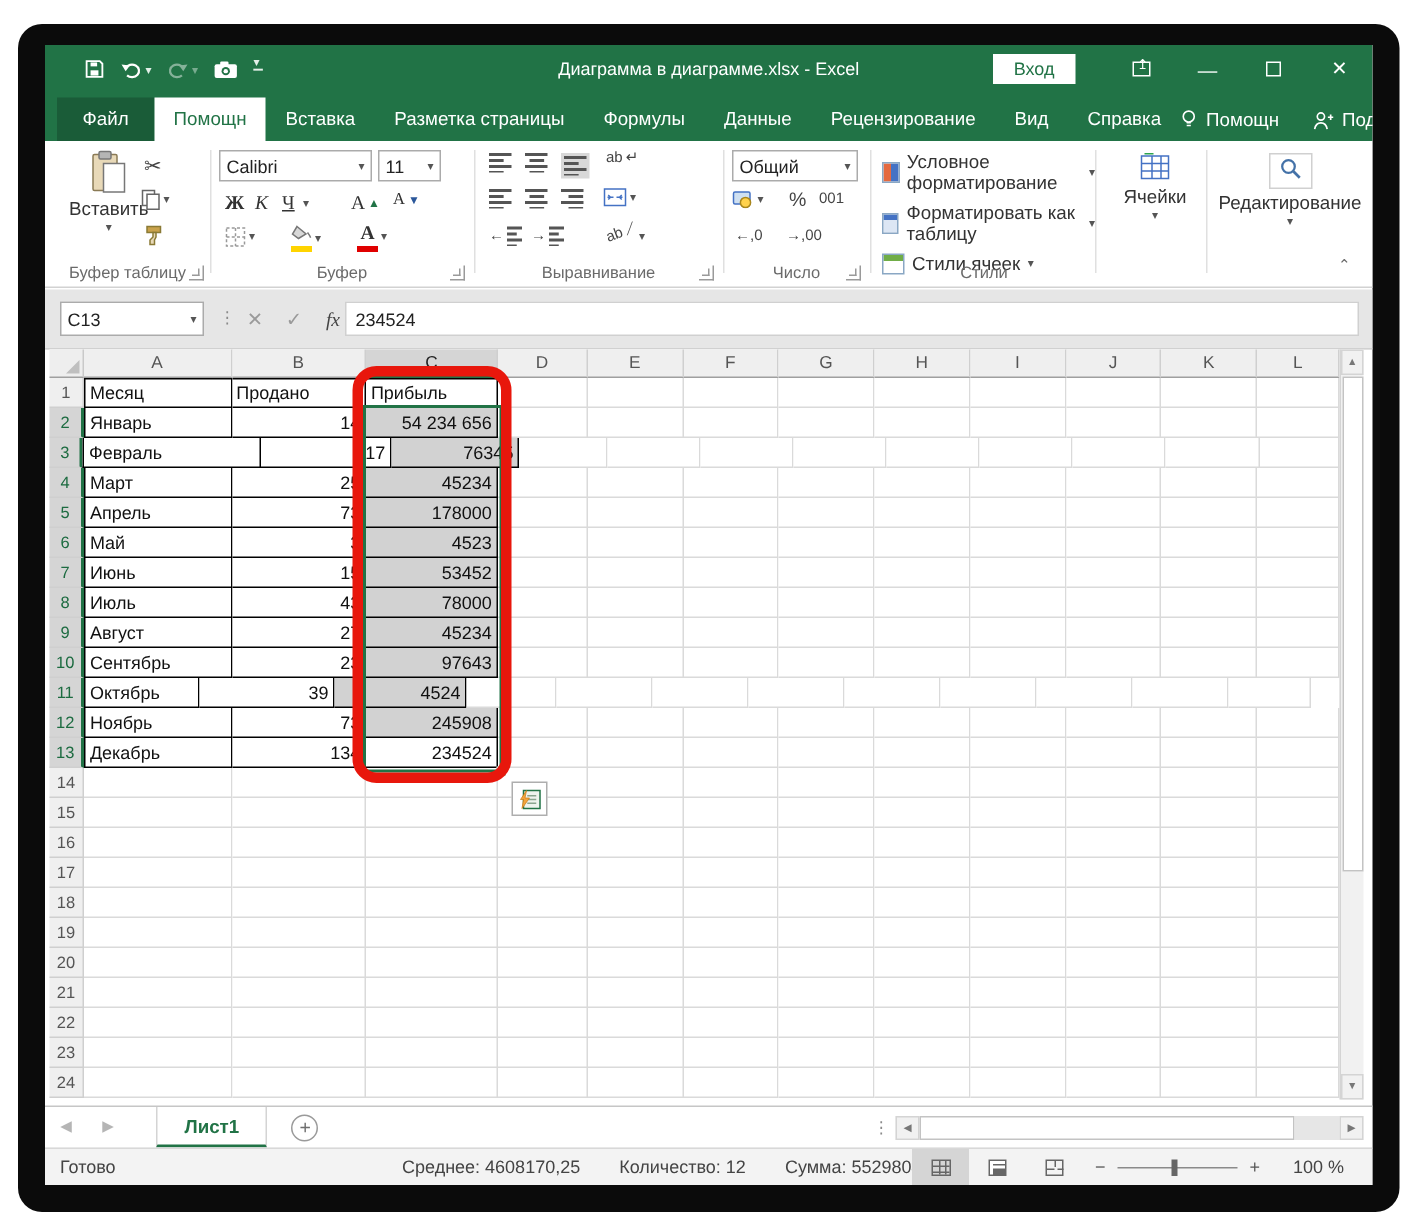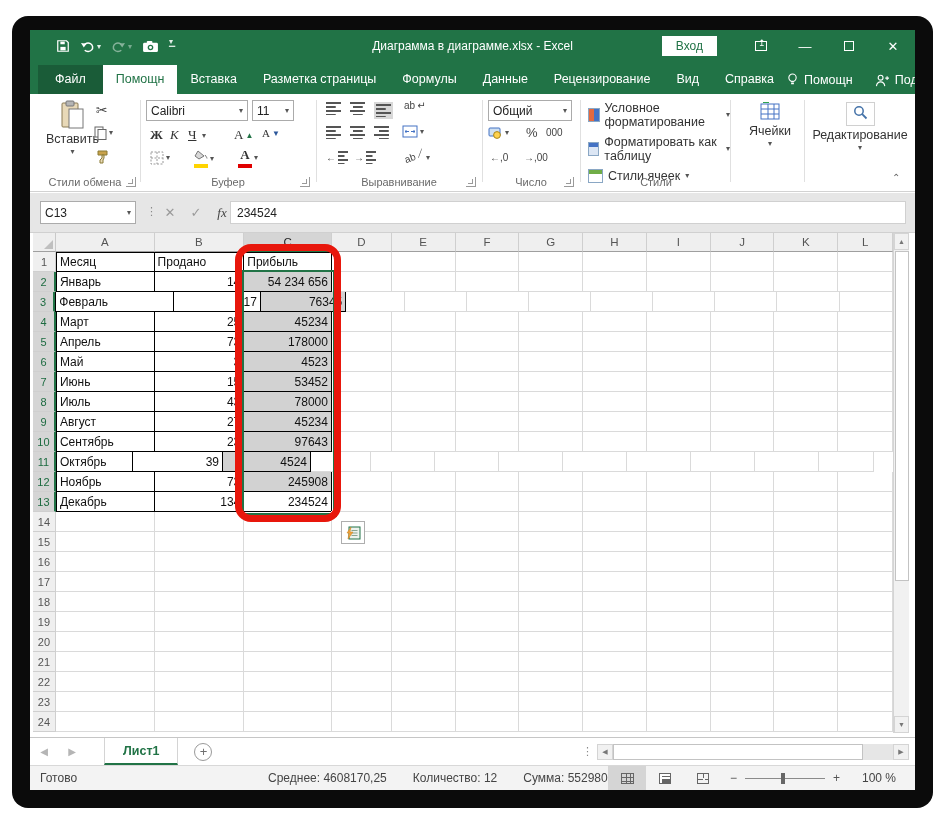--- a/index.html
+++ b/index.html
@@ -236,21 +236,21 @@
             <rect x="4" y="3.5" width="8" height="10" fill="#fff" stroke="#666"></rect>
           </svg>
         <span class="dd">▾</span>
       </div>
       <div class="sbtn" style="left:66px;top:56px;">
         <svg width="13" height="14" viewBox="0 0 13 14">
             <path d="M2 1h9v4H2z" fill="#c9a24b" stroke="#8a7a35"></path>
             <path d="M6 5v3l-2 2v3h3v-3l1-2V5z" fill="#e8d9b8" stroke="#8a7a35"></path>
           </svg>
       </div>
-      <div class="glabel">Стили обмена</div>
+      <div class="glabel">Буфер таблицу</div>
       <div class="launcher" style="left:96px;"></div>
     </div>
     <div class="rdiv" style="left:110px;"></div>
 
     <div class="rgroup" style="left:112px;width:172px;">
       <div class="combo" style="left:4px;top:6px;width:102px;">
         <span class="cv">Calibri</span>
           <span class="dd">▾</span>
       </div>
       <div class="combo" style="left:110px;top:6px;width:42px;">
@@ -334,21 +334,21 @@
           <span class="dd">▾</span>
       </div>
       <span class="sbtn" style="left:4px;top:32px;">
         <svg width="15" height="13" viewBox="0 0 15 13">
             <rect x="1" y="2" width="11" height="8" rx="1" fill="#cfe0f1" stroke="#4472c4"></rect>
             <circle cx="9" cy="9" r="3.4" fill="#ffd24d" stroke="#a8861c"></circle>
           </svg>
         <span class="dd">▾</span>
       </span>
       <span class="sbtn" style="left:42px;top:31px;font-size:13px;color:#444;">%</span>
-      <span class="sbtn mini" style="left:62px;top:33px;">000</span>
+      <span class="sbtn mini" style="left:62px;top:33px;">001</span>
       <span class="sbtn mini" style="left:6px;top:58px;">←,0</span>
       <span class="sbtn mini" style="left:40px;top:58px;">→,00</span>
       <div class="glabel">Число</div>
       <div class="launcher" style="left:80px;"></div>
     </div>
     <div class="rdiv" style="left:550px;"></div>
 
     <div class="rgroup" style="left:552px;width:148px;">
       <div style="position:absolute;left:6px;top:7px;display:flex;flex-direction:column;gap:6px;">
           <div class="" style="display: flex; align-items: center; gap: 5px; cursor: pointer;">

